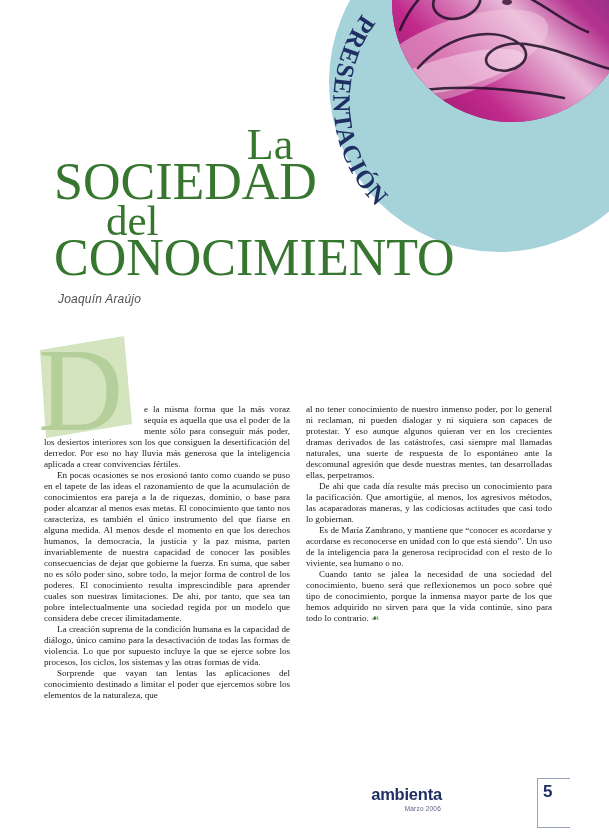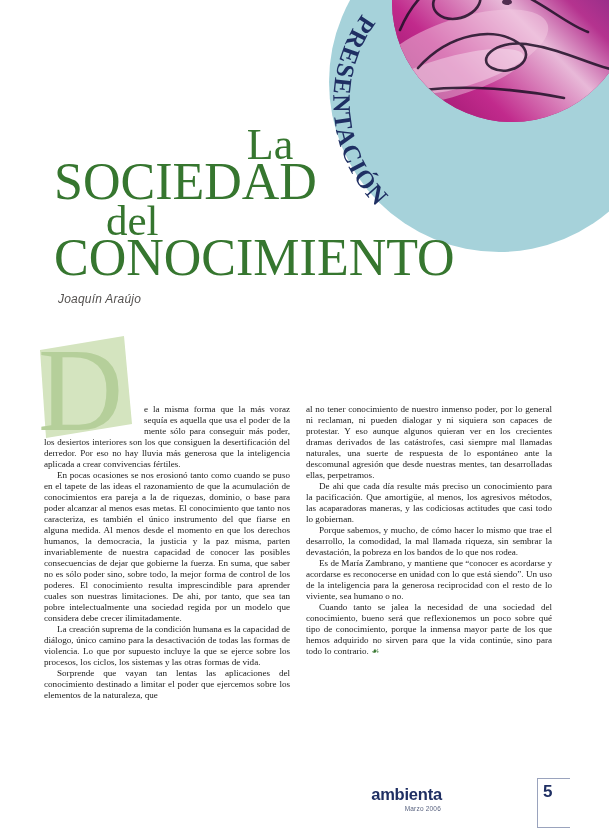--- a/index.html
+++ b/index.html
@@ -288,21 +288,20 @@
   <div class="col col-left">
     <p class="first"><span class="dc-spacer"></span><span>e la misma forma que la más voraz sequía es aquella que usa el poder de la mente sólo para conseguir más poder, los desiertos interiores son los que consiguen la desertificación del derredor. Por eso no hay lluvia más generosa que la inteligencia aplicada a crear convivencias fértiles.</span></p>
     <p>En pocas ocasiones se nos erosionó tanto como cuando se puso en el tapete de las ideas el razonamiento de que la acumulación de conocimientos era pareja a la de riquezas, dominio, o base para poder alcanzar al menos esas metas. El conocimiento que tanto nos caracteriza, es también el único instrumento del que fiarse en alguna medida. Al menos desde el momento en que los derechos humanos, la democracia, la justicia y la paz misma, parten invariablemente de nuestra capacidad de conocer las posibles consecuencias de dejar que gobierne la fuerza. En suma, que saber no es sólo poder sino, sobre todo, la  mejor forma de control de los poderes. El conocimiento resulta imprescindible para aprender cuales son nuestras  limitaciones. De ahi, por tanto, que sea tan pobre intelectualmente una sociedad regida por un modelo que considera debe crecer ilimitadamente.</p>
     <p>La creación suprema de la condición humana es la capacidad de diálogo, único camino para la desactivación de todas las formas de violencia. Lo que por supuesto incluye la que se ejerce sobre los procesos, los ciclos, los sistemas y las otras formas de vida.</p>
     <p>Sorprende que vayan tan lentas las aplicaciones del conocimiento destinado a limitar el poder que ejercemos sobre los elementos de la naturaleza, que</p>
   </div>
 
   <div class="col col-right">
     <p class="first">al no tener conocimiento de nuestro inmenso poder, por lo general ni reclaman, ni pueden dialogar y ni siquiera son capaces de protestar. Y eso aunque algunos quieran ver en los crecientes dramas derivados de las catástrofes, casi siempre mal llamadas naturales, una suerte de respuesta de lo espontáneo ante la descomunal agresión que desde nuestras mentes, tan desarrolladas ellas, perpetramos.</p>
     <p>De ahi que cada día resulte más preciso un conocimiento para la pacificación. Que amortigüe, al menos, los agresivos métodos, las acaparadoras maneras, y las codiciosas actitudes que casi todo lo gobiernan.</p>
-    <p>Porque sabemos, y mucho, de cómo hacer lo mismo que trae el desarrollo, la comodidad, la mal llamada riqueza, sin sembrar la devastación, la pobreza en los bandos de lo que nos rodea.</p>
     <p>Es de María Zambrano, y mantiene que “conocer es acordarse y acordarse es reconocerse en unidad con lo que está siendo”. Un uso de la inteligencia para la generosa reciprocidad con el resto de lo viviente, sea humano o no.</p>
     <p><span>Cuando tanto se jalea la necesidad de una sociedad del conocimiento, bueno será que reflexionemos un poco sobre qué tipo de conocimiento, porque la inmensa mayor parte de los que hemos adquirido no sirven para que la vida continúe, sino para todo lo contrario.</span> <span class="ornament">☙</span></p>
   </div>
 
 </div>
 
 <div class="footer">
   <div class="masthead">ambienta</div>
   <div class="issue-date">Marzo 2006</div>
   <div class="pagebox"></div>

